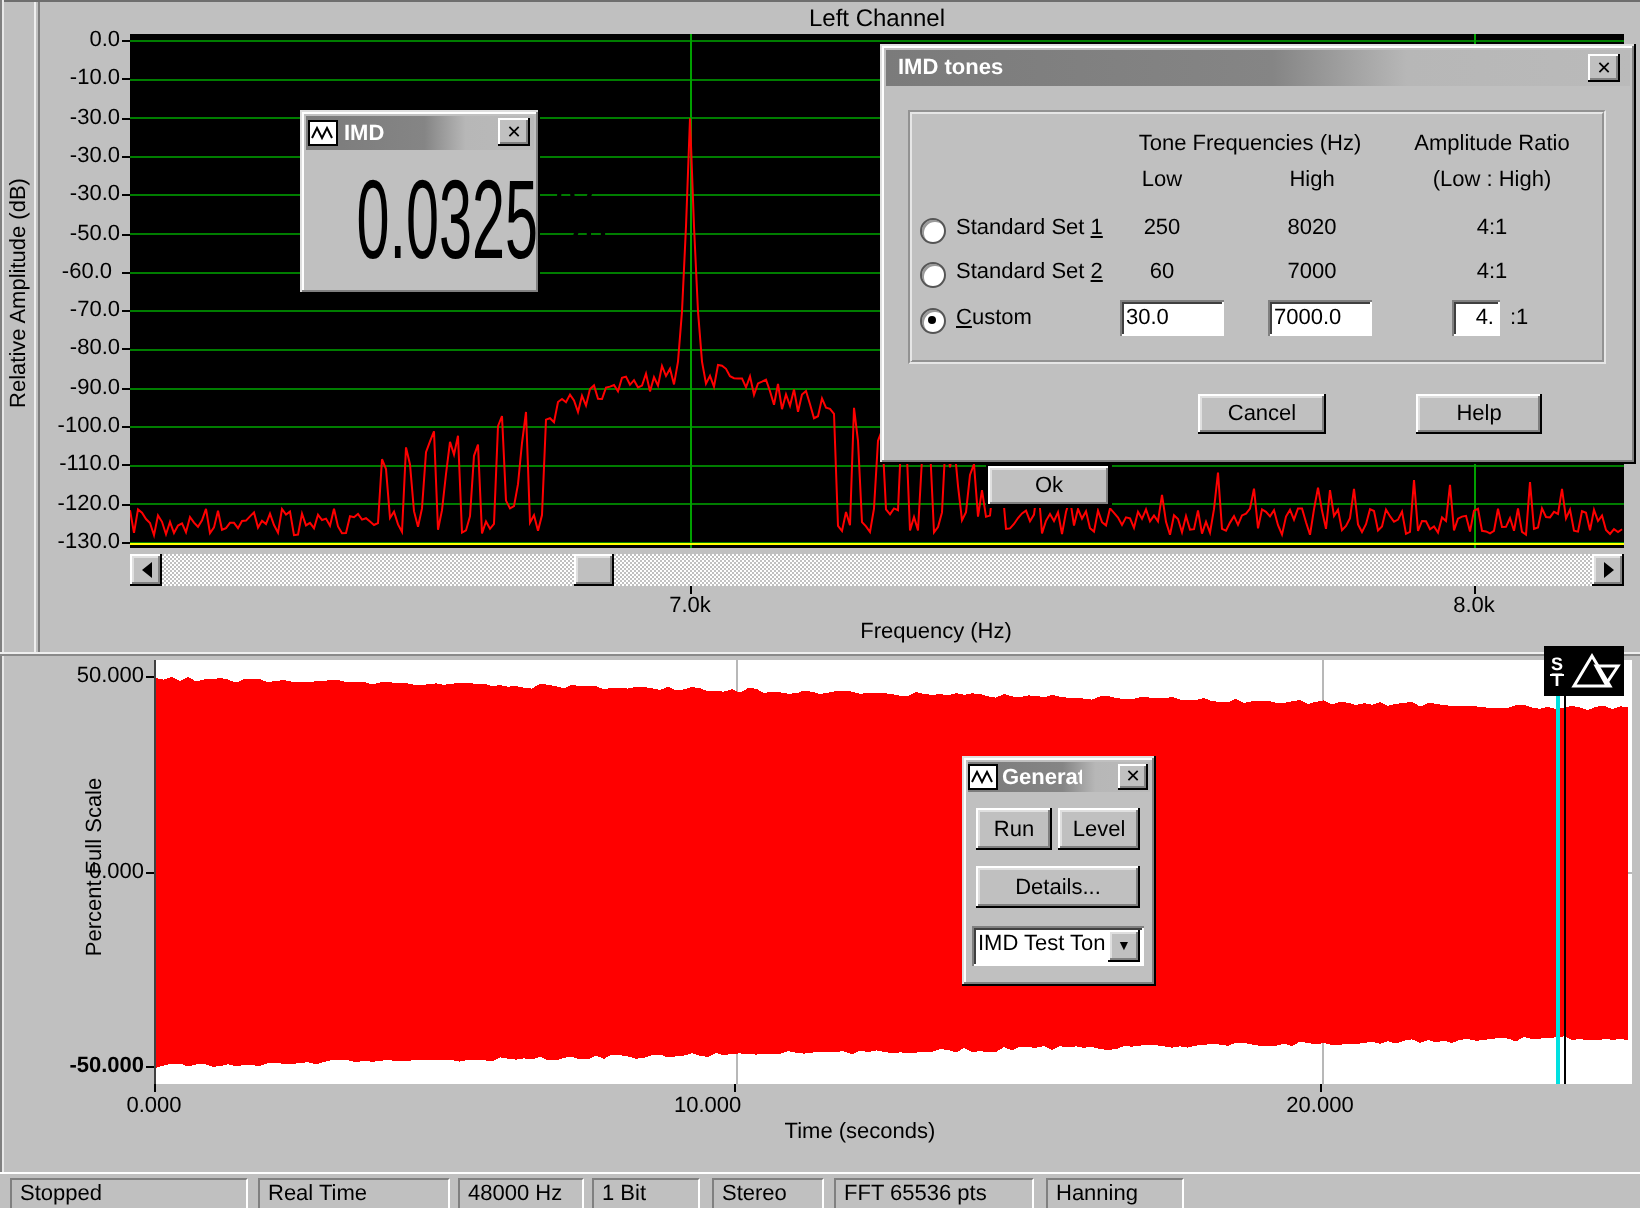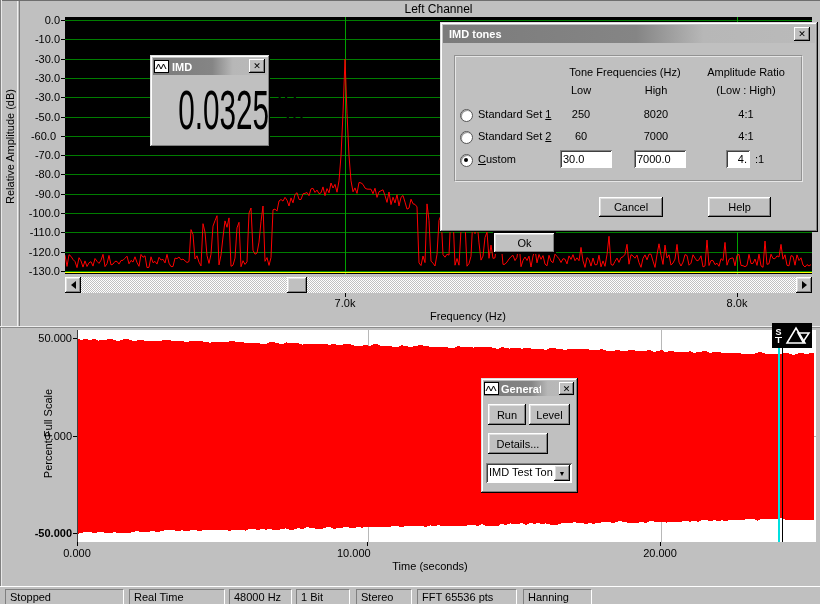--- a/index.html
+++ b/index.html
@@ -239,20 +239,20 @@
   <div class="a win" style="left:481px;top:378px;width:97px;height:115px;z-index:30;">
     <div class="a titlebar" style="left:3px;top:3px;width:91px;height:15px;">
       <svg width="13" height="11" style="margin-left:1px;background:#fff;outline:1px solid #000;flex:none;">
         <polyline points="1,8 3.5,3 6,8 8.5,3 11,8" fill="none" stroke="#000"></polyline>
       </svg>
       <span style="margin-left:3px;width:40px;overflow:hidden;white-space:nowrap;display:inline-block;">Generator</span>
       <span class="closebtn" style="position:absolute;right:1px;top:1px;width:15px;height:13px;">✕</span>
     </div>
     <div class="a raised btn" style="left:7px;top:26px;width:38px;height:21px;">Run</div>
     <div class="a raised btn" style="left:48px;top:26px;width:41px;height:21px;">Level</div>
-    <div class="a raised btn" style="left:7px;top:55px;width:60px;height:21px;">Details...</div>
+    <div class="a raised btn" style="left:7px;top:55px;width:82px;height:21px;">Details...</div>
     <div class="a ibox" style="left:5px;top:85px;width:86px;height:20px;">
       <span style="position:absolute;left:3px;top:3px;width:64px;overflow:hidden;white-space:nowrap;display:inline-block;">IMD Test Tones</span>
       <span class="raised btn" style="position:absolute;right:2px;top:2px;width:16px;height:16px;font-size:7px;">▼</span>
     </div>
   </div>
 
 </div>
 
 </body></html>

